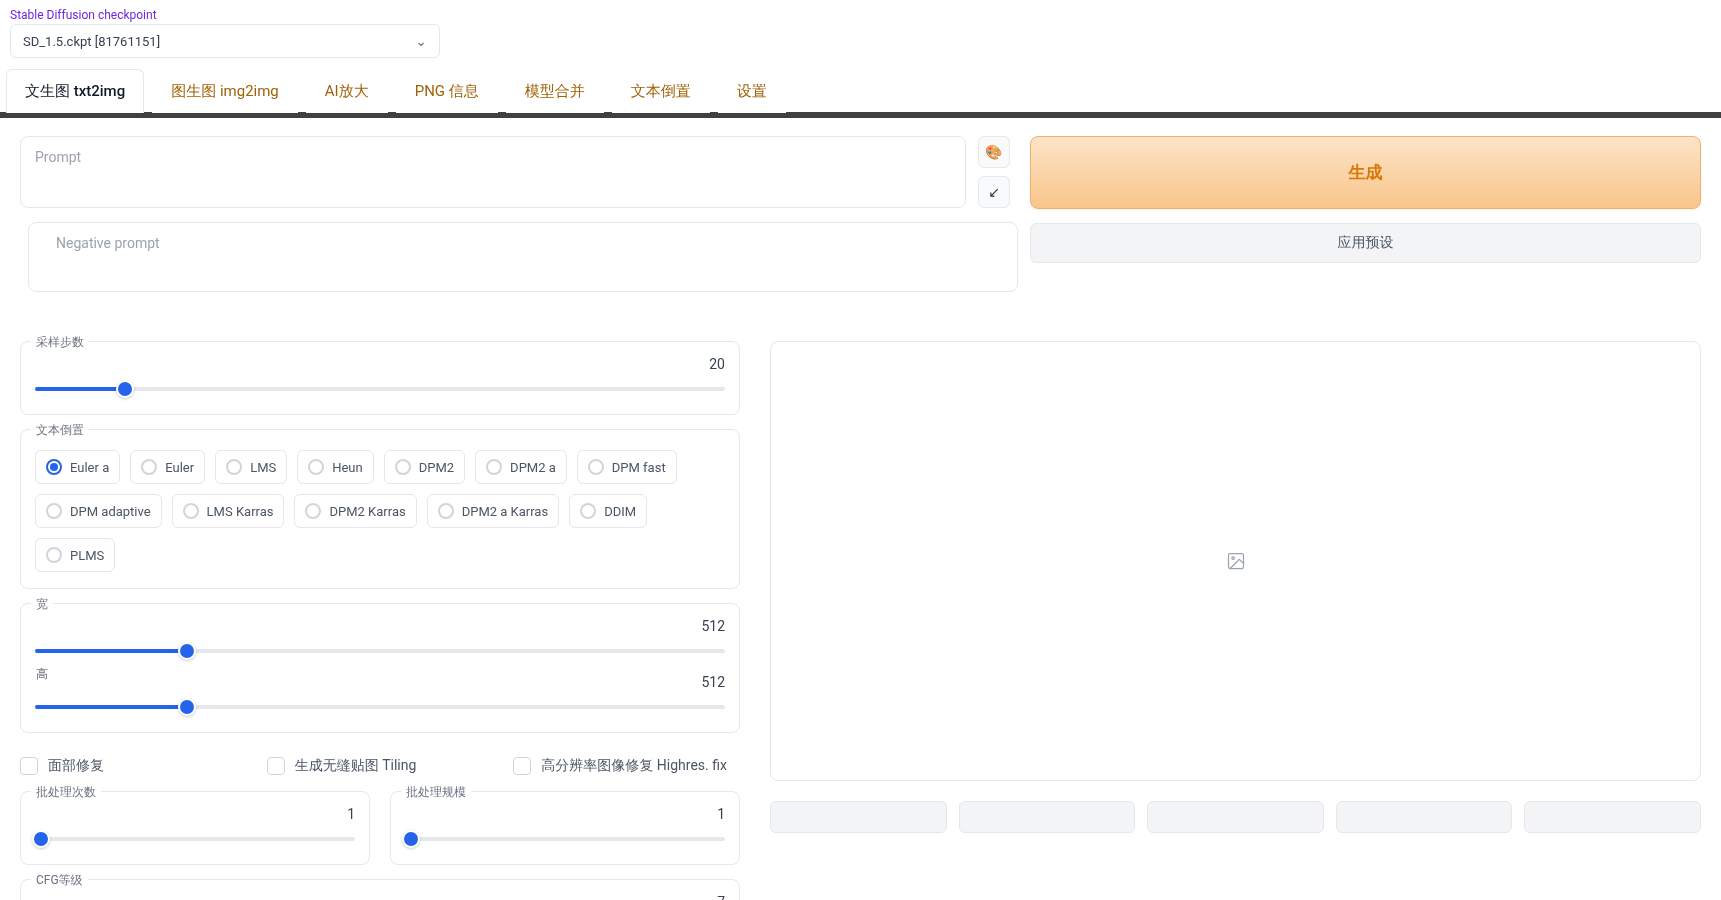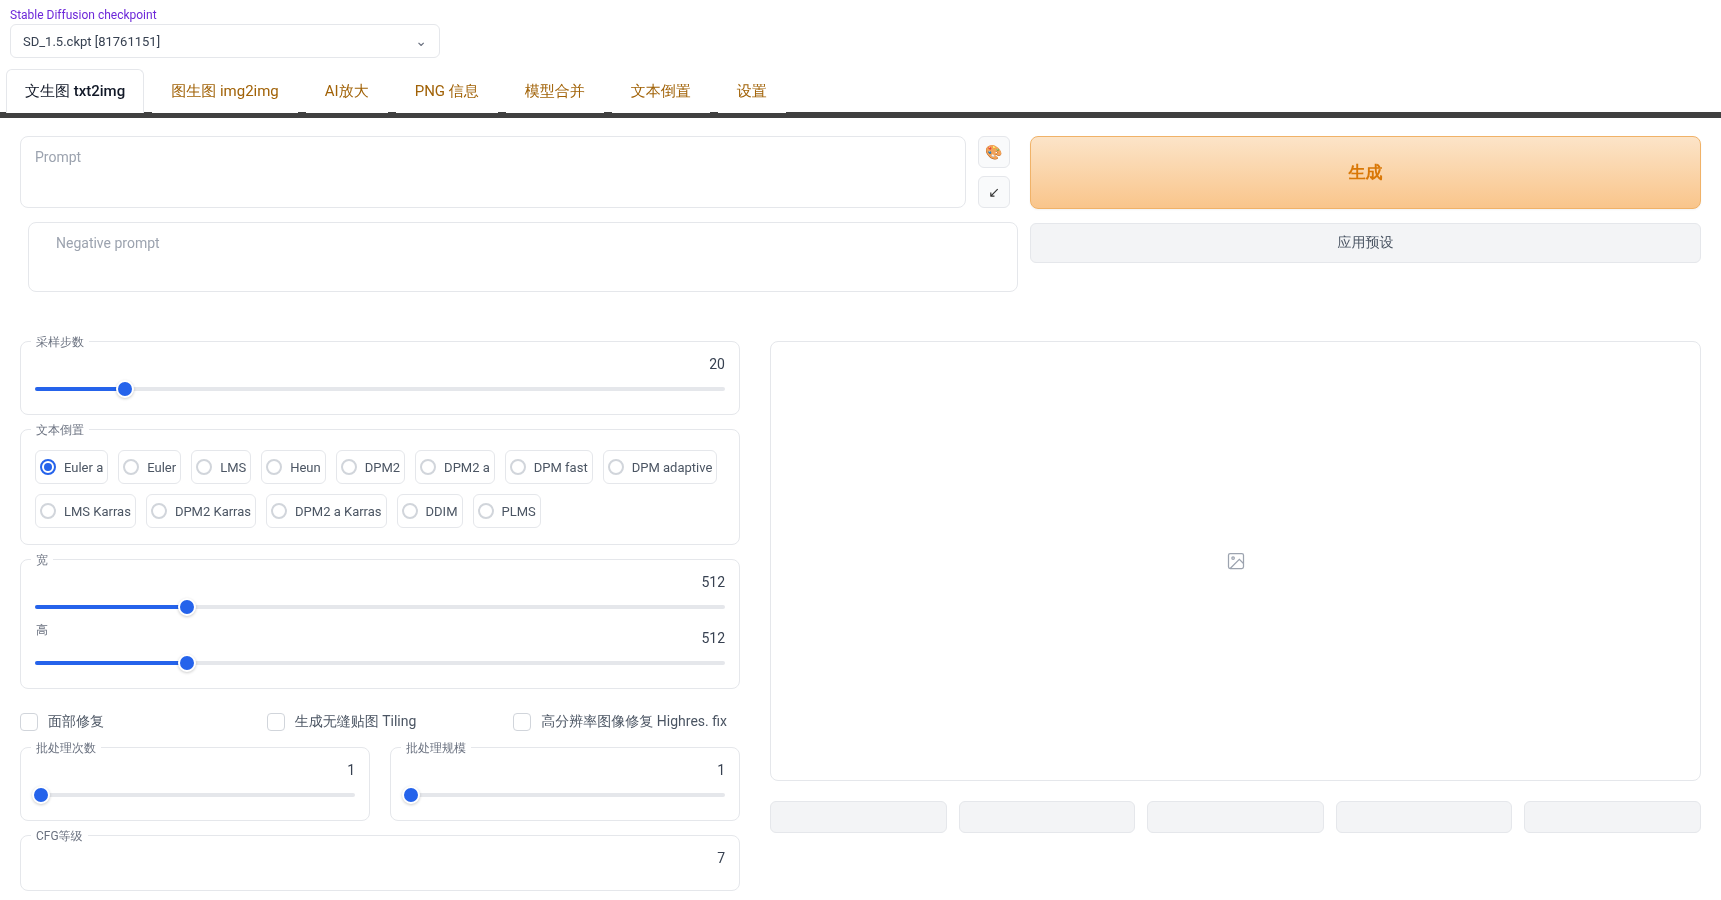--- a/index.html
+++ b/index.html
@@ -234,21 +234,21 @@
 
 .radio-grid {
   display: flex;
   flex-wrap: wrap;
   gap: 10px;
 }
 .radio-item {
   display: inline-flex;
   align-items: center;
   gap: 8px;
-  padding: 8px 4px;
+  padding: 8px 10px;
   border: 1px solid #e5e7eb;
   border-radius: 6px;
   cursor: pointer;
   font-size: 13px;
   color: #4b5563;
 }
 .radio-circle {
   width: 16px;
   height: 16px;
   border: 2px solid #d1d5db;

